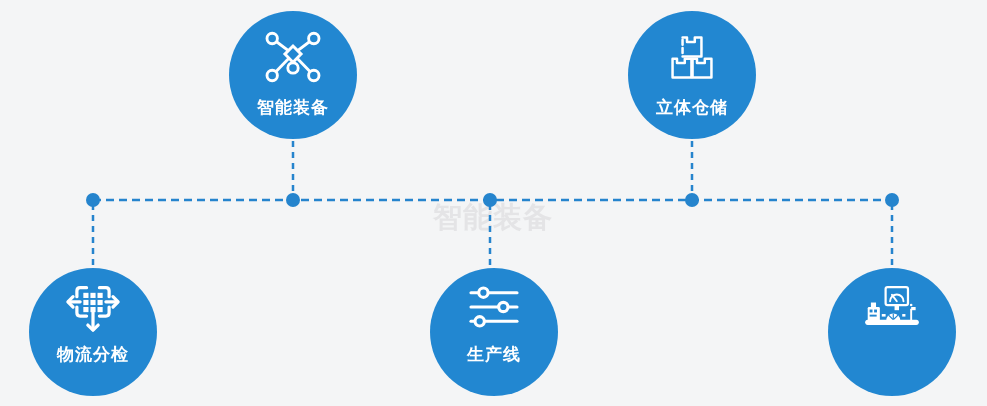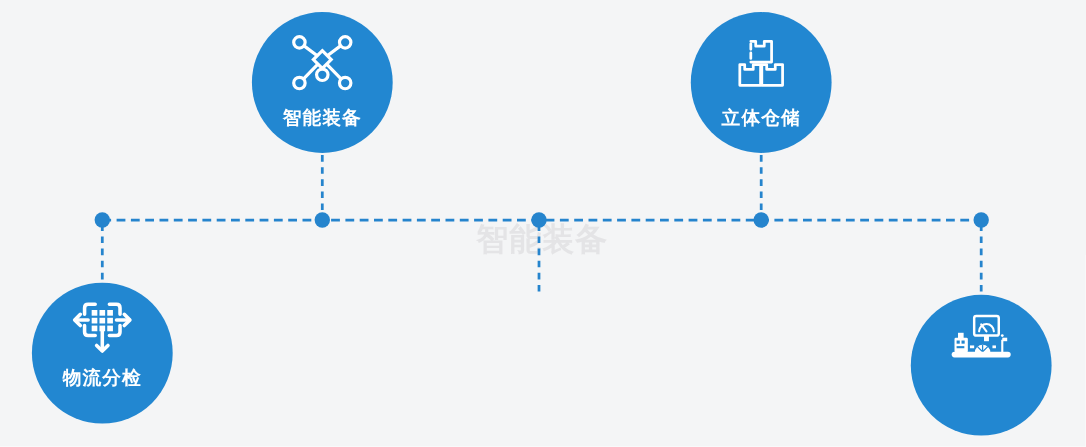--- a/index.html
+++ b/index.html
@@ -33,21 +33,21 @@
   .node.row-top .icon-wrap{top:20px;height:52px;}
   .node.row-bottom .icon-wrap{top:13px;height:52px;}
   .node .label{
     position:absolute;left:0;width:100%;text-align:center;
     color:var(--icon);font-size:17px;font-weight:700;letter-spacing:1px;
   }
   .node.row-top .label{top:85px;}
   .node.row-bottom .label{top:75px;}
   .n1{left:229px;top:11px;}
   .n2{left:628px;top:11px;text-decoration:underline;}
-  .n3{left:29px;top:257px;}
+  .n3{left:29px;top:268px;}
   .n4{left:430px;top:268px;}
   .n5{left:828px;top:268px;}
   
   .st{stroke:var(--icon);fill:none;stroke-linecap:round;stroke-linejoin:round;}
   .fillb{fill:var(--circle);stroke:var(--icon);}
   .fillw{fill:var(--icon);stroke:none;}
   .bluemark{fill:var(--circle);stroke:none;}
   .bluest{stroke:var(--circle);fill:none;stroke-linecap:round;}
 </style>
 </head>
@@ -138,20 +138,35 @@
             <rect x="52" y="34" width="8" height="8"></rect>
           <rect x="30" y="45" width="8" height="8"></rect>
             <rect x="41" y="45" width="8" height="8"></rect>
             <rect x="52" y="45" width="8" height="8"></rect>
         </g>
       </svg>
     </div>
     <div class="label">物流分检</div>
   </div>
 
+  <div class="node row-bottom n4">
+    <div class="icon-wrap">
+      <svg width="56" height="44" viewBox="0 0 90 68">
+        <g class="st" stroke-width="5">
+          <line x1="8" y1="11" x2="82" y2="11"></line>
+          <line x1="8" y1="34" x2="82" y2="34"></line>
+          <line x1="8" y1="57" x2="82" y2="57"></line>
+        </g>
+        <circle class="fillb" stroke-width="5" cx="28" cy="11" r="7.5"></circle>
+        <circle class="fillb" stroke-width="5" cx="60" cy="34" r="7.5"></circle>
+        <circle class="fillb" stroke-width="5" cx="22" cy="57" r="7.5"></circle>
+      </svg>
+    </div>
+    <div class="label">生产线</div>
+  </div>
 
   <div class="node row-bottom n5">
     <div class="icon-wrap">
       <svg width="64" height="46" viewBox="0 0 100 72">
 
         <rect class="st" stroke-width="3.5" x="40" y="5" width="35" height="28" rx="3"></rect>
         <path class="st" stroke-width="3" d="M47,27 a10.5,10.5 0 0 1 21,0"></path>
         <line class="st" stroke-width="3" x1="57.5" y1="27" x2="50" y2="17"></line>
         <rect class="fillw" x="54" y="33" width="7" height="8"></rect>
 

